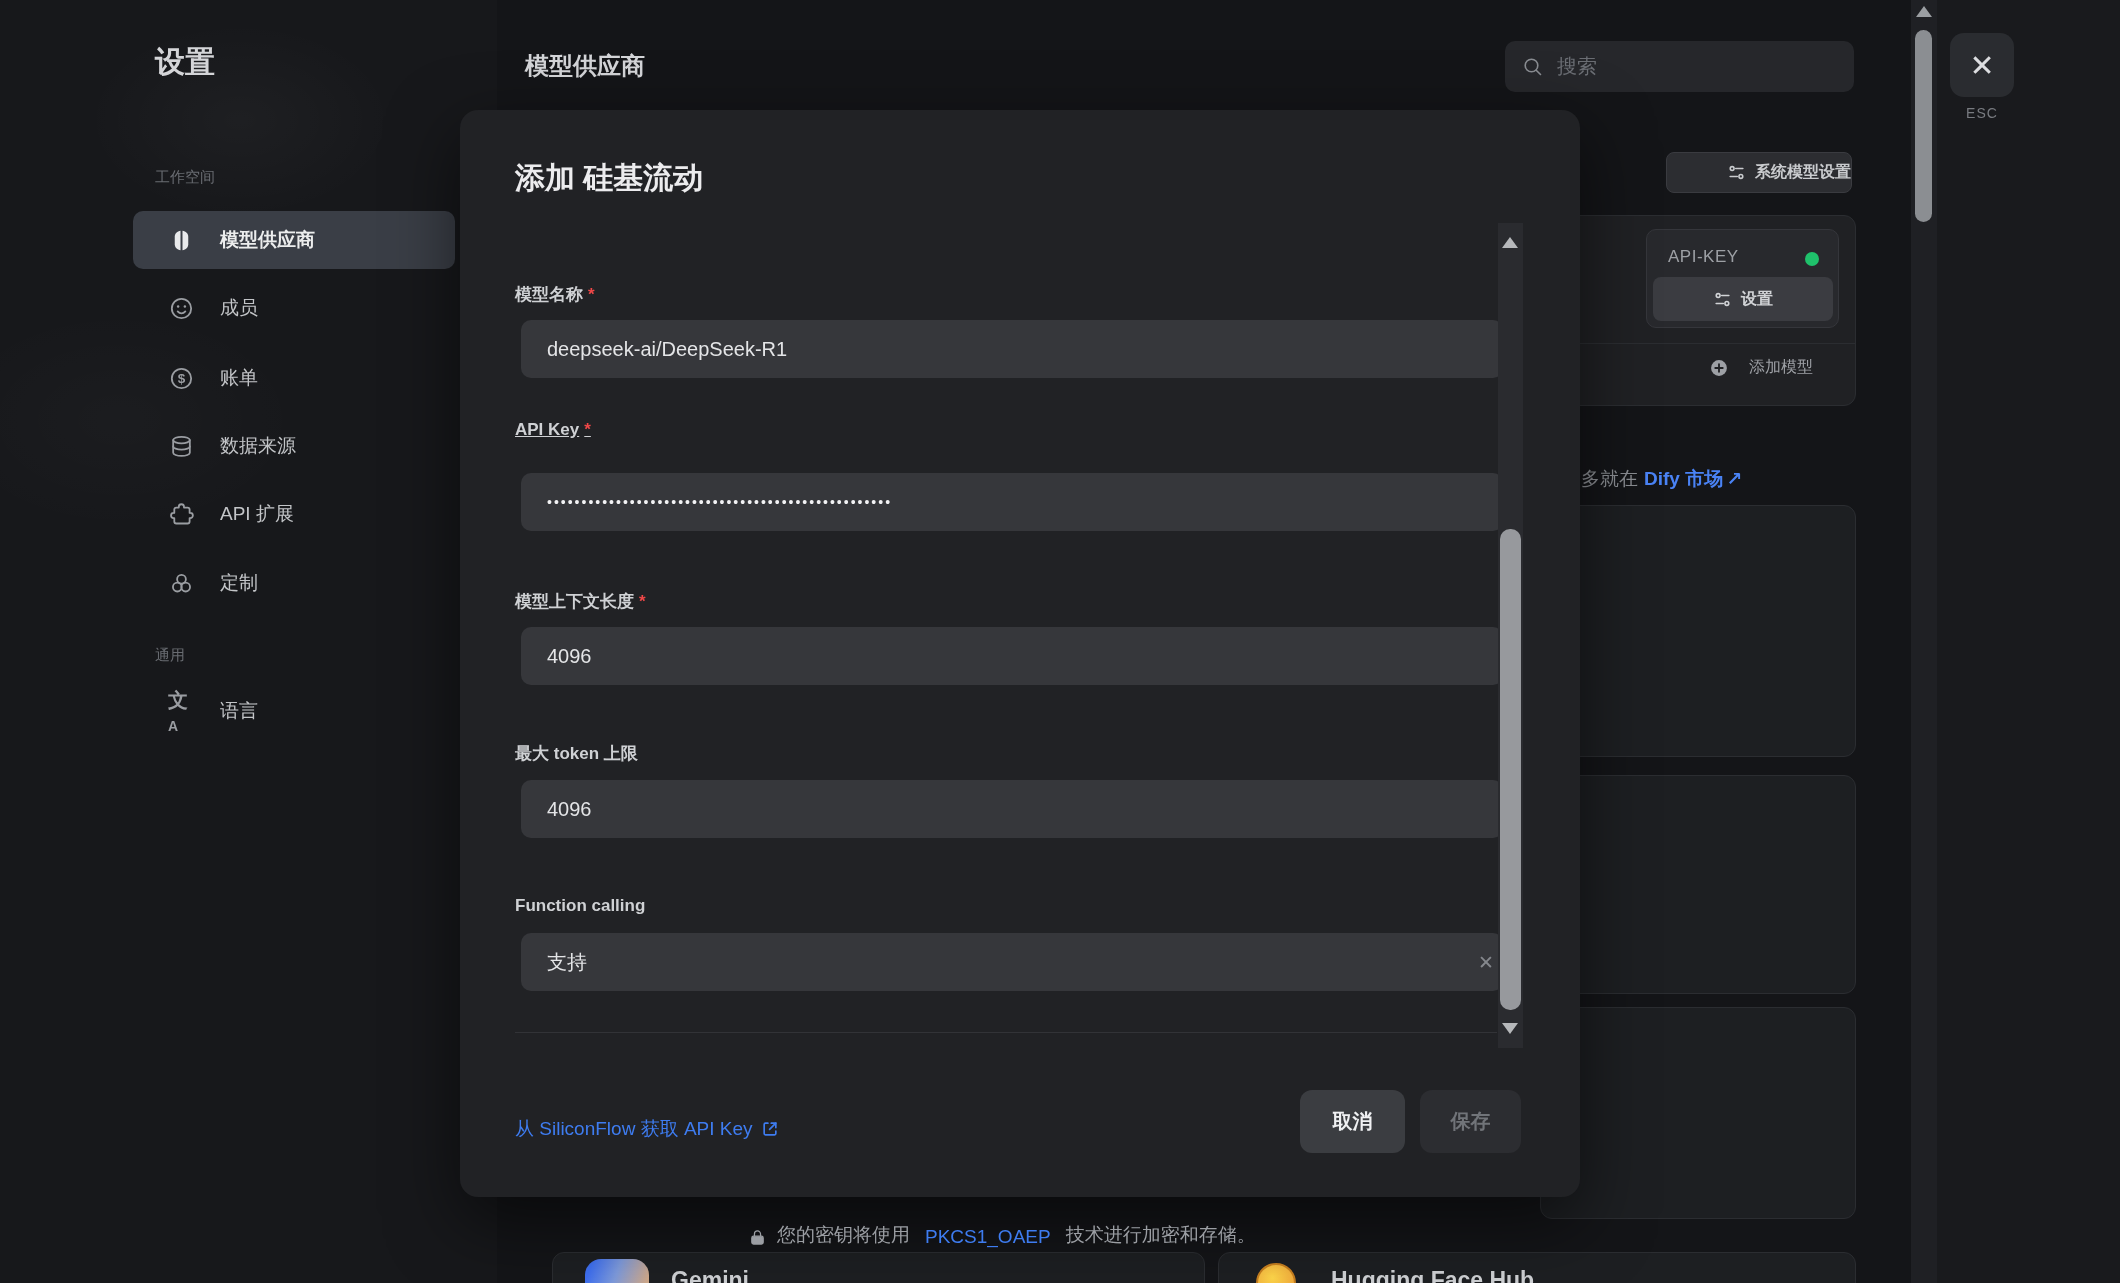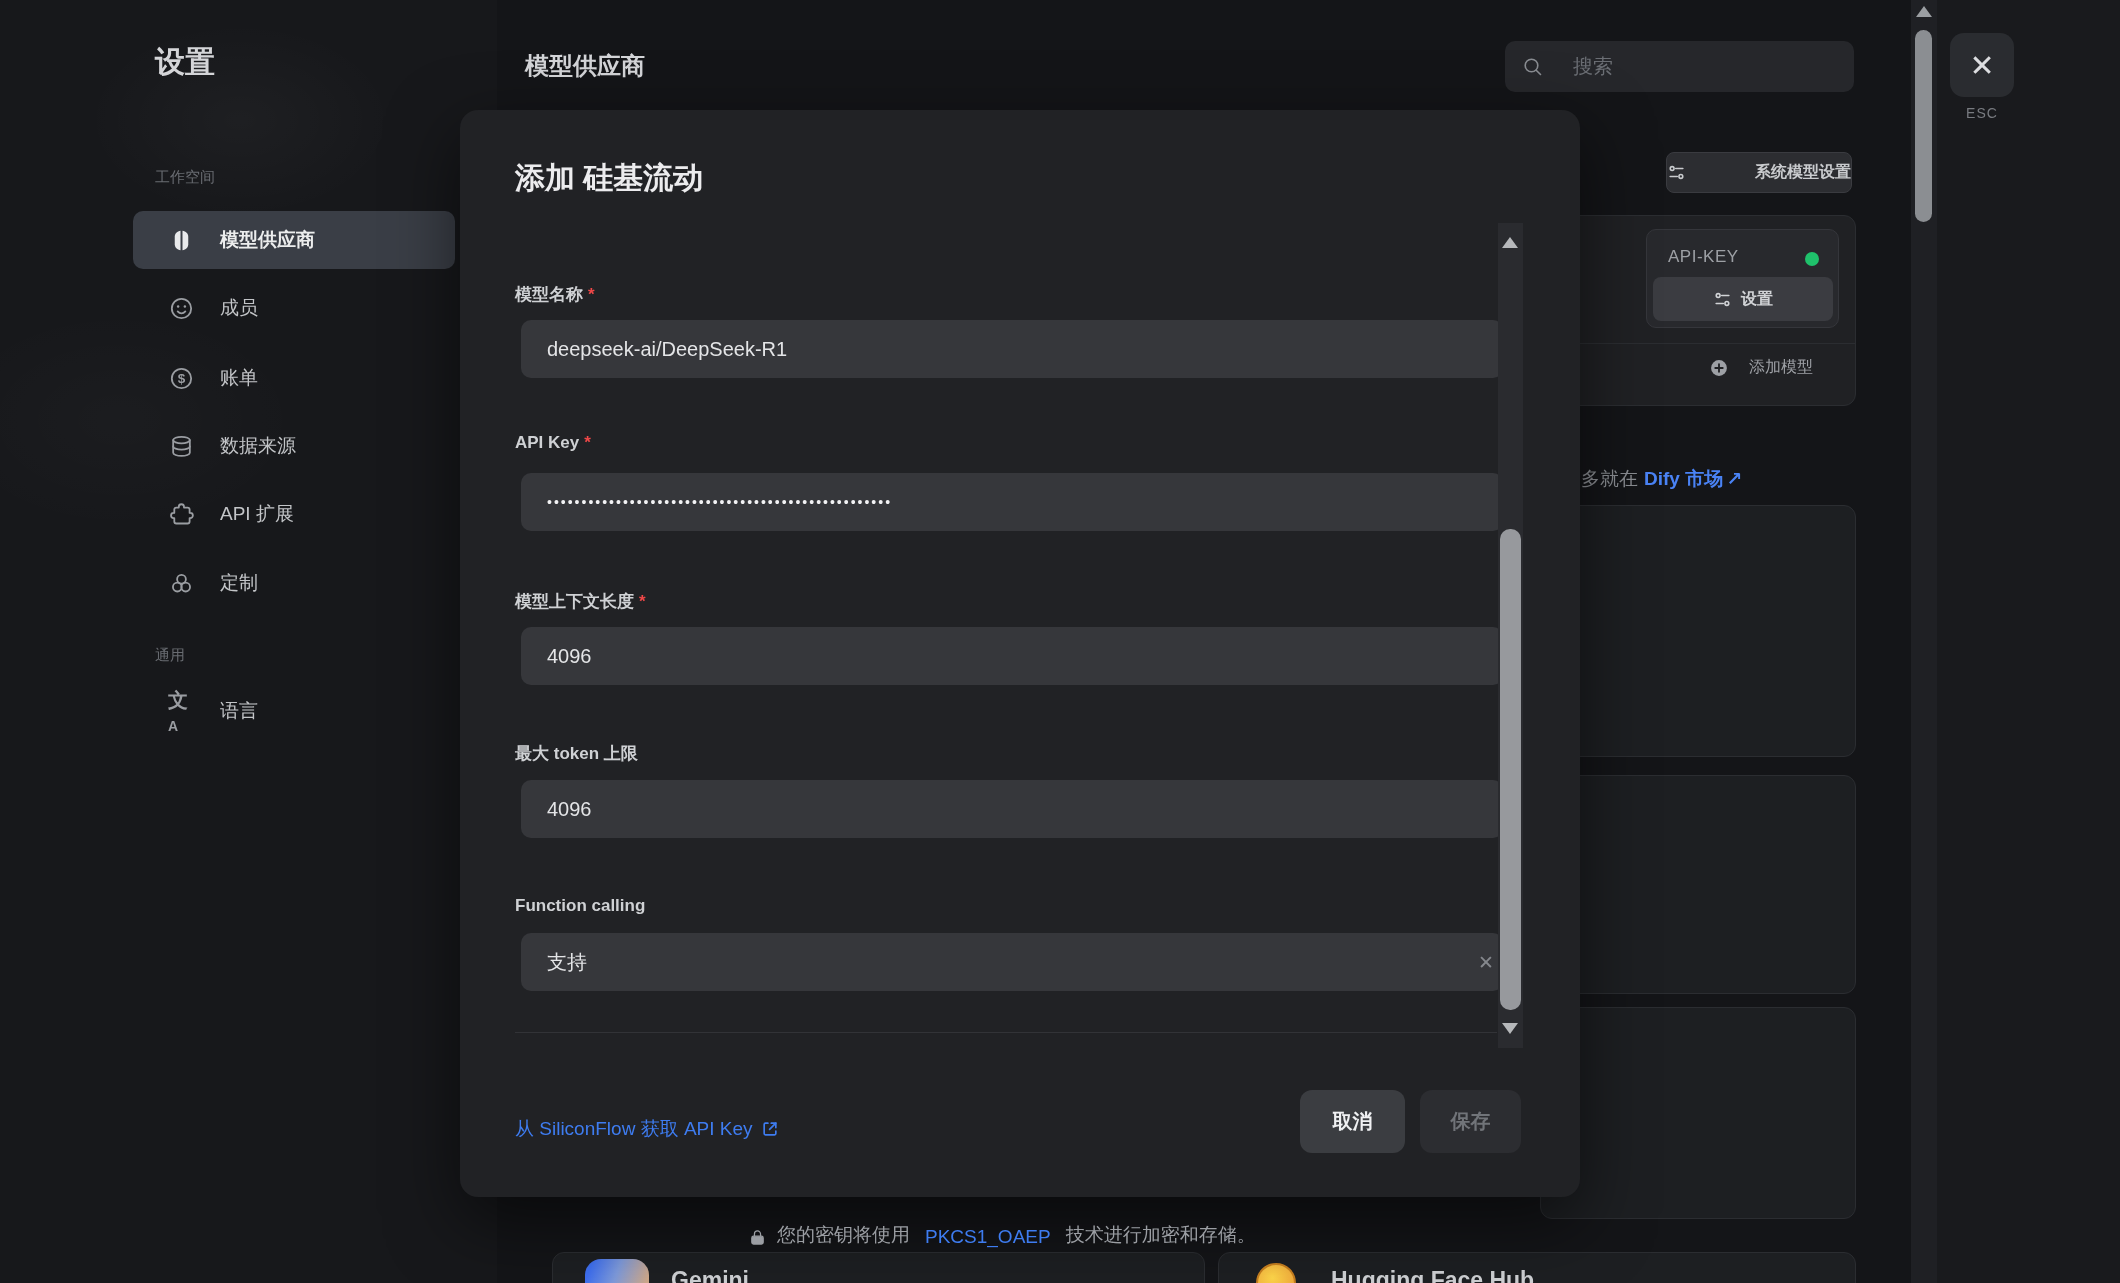--- a/index.html
+++ b/index.html
@@ -17,27 +17,27 @@
   .side-item .lbl{margin-left:25px;font-size:19px;color:#c3c5c8;white-space:nowrap;}
   .side-item.sel{background:#3a3e46;}
   .side-item.sel .lbl{color:#eceded;font-weight:bold;}
   svg.icn{stroke:#9a9da2;fill:none;stroke-width:1.6;stroke-linecap:round;stroke-linejoin:round;}
   .side-item.sel svg.icn{stroke:#e9eaec;}
   .lang-glyph{color:#9a9da2;font-size:20px;font-weight:bold;line-height:1;}
   .lang-glyph .sub{font-size:14px;vertical-align:-4px;}
 
   
   .main-title{position:absolute;left:525px;top:50px;font-size:24px;font-weight:bold;color:#d4d5d8;}
-  .search-box{position:absolute;left:1505px;top:41px;width:349px;height:51px;background:#26272b;border-radius:10px;display:flex;align-items:center;padding-left:16px;gap:16px;}
+  .search-box{position:absolute;left:1505px;top:41px;width:349px;height:51px;background:#26272b;border-radius:10px;display:flex;align-items:center;padding-left:16px;}
   .search-box input{background:transparent;border:none;outline:none;color:#c9cbce;font-size:20px;margin-left:10px;width:260px;}
   .search-box input::placeholder{color:#6b6e74;}
 
   
   .sysmodel-btn{position:absolute;left:1666px;top:152px;width:186px;height:41px;background:#2c2d31;border:1px solid #3a3b40;border-radius:8px;
-    display:flex;align-items:center;justify-content:space-between;gap:9px;color:#c9cbce;font-size:16px;font-weight:bold;cursor:pointer;}
+    display:flex;align-items:center;justify-content:flex-end;gap:9px;color:#c9cbce;font-size:16px;font-weight:bold;cursor:pointer;}
   .card{position:absolute;background:#1d1f22;border:1px solid #2b2d31;border-radius:12px;}
   .provider-card{left:1540px;top:215px;width:316px;height:191px;background:#202124;}
   .api-chip{position:absolute;left:105px;top:13px;width:193px;height:99px;background:#28292d;border:1px solid #35363b;border-radius:10px;}
   .api-chip .api-label{position:absolute;left:21px;top:17px;font-size:17px;color:#9da0a5;letter-spacing:.5px;}
   .status-dot{position:absolute;right:19px;top:22px;width:14px;height:14px;border-radius:50%;background:#1fc16b;}
   .chip-settings{position:absolute;left:6px;bottom:6px;width:180px;height:44px;background:#3b3c41;border-radius:8px;
     display:flex;align-items:center;justify-content:center;gap:9px;color:#d2d4d7;font-size:16px;font-weight:bold;cursor:pointer;}
   .provider-div{position:absolute;left:0;right:0;top:127px;height:1px;background:#2b2d31;}
   .add-model{position:absolute;left:168px;top:141px;display:flex;align-items:center;gap:20px;color:#9da0a5;font-size:16px;cursor:pointer;}
   .discover{position:absolute;left:1524px;top:466px;font-size:19px;color:#8a8d92;white-space:nowrap;}
@@ -248,21 +248,21 @@
   <div class="esc-label">ESC</div>
 
   <div class="modal">
     <div class="modal-title">添加 硅基流动</div>
 
     <div class="field-label" style="top:173px;">
       <span>模型名称</span><span class="req">*</span>
     </div>
     <input class="f-input" style="top: 210px;" value="deepseek-ai/DeepSeek-R1">
 
-    <div class="field-label" style="top:323px;">
+    <div class="field-label" style="top:310px;text-decoration:underline;">
       <span>API Key</span><span class="req">*</span>
     </div>
     <input class="f-input pwd" style="top: 363px;" value="••••••••••••••••••••••••••••••••••••••••••••••••••">
 
     <div class="field-label" style="top:480px;">
       <span>模型上下文长度</span><span class="req">*</span>
     </div>
     <input class="f-input" style="top: 517px;" value="4096">
 
     <div class="field-label" style="top:632px;">

